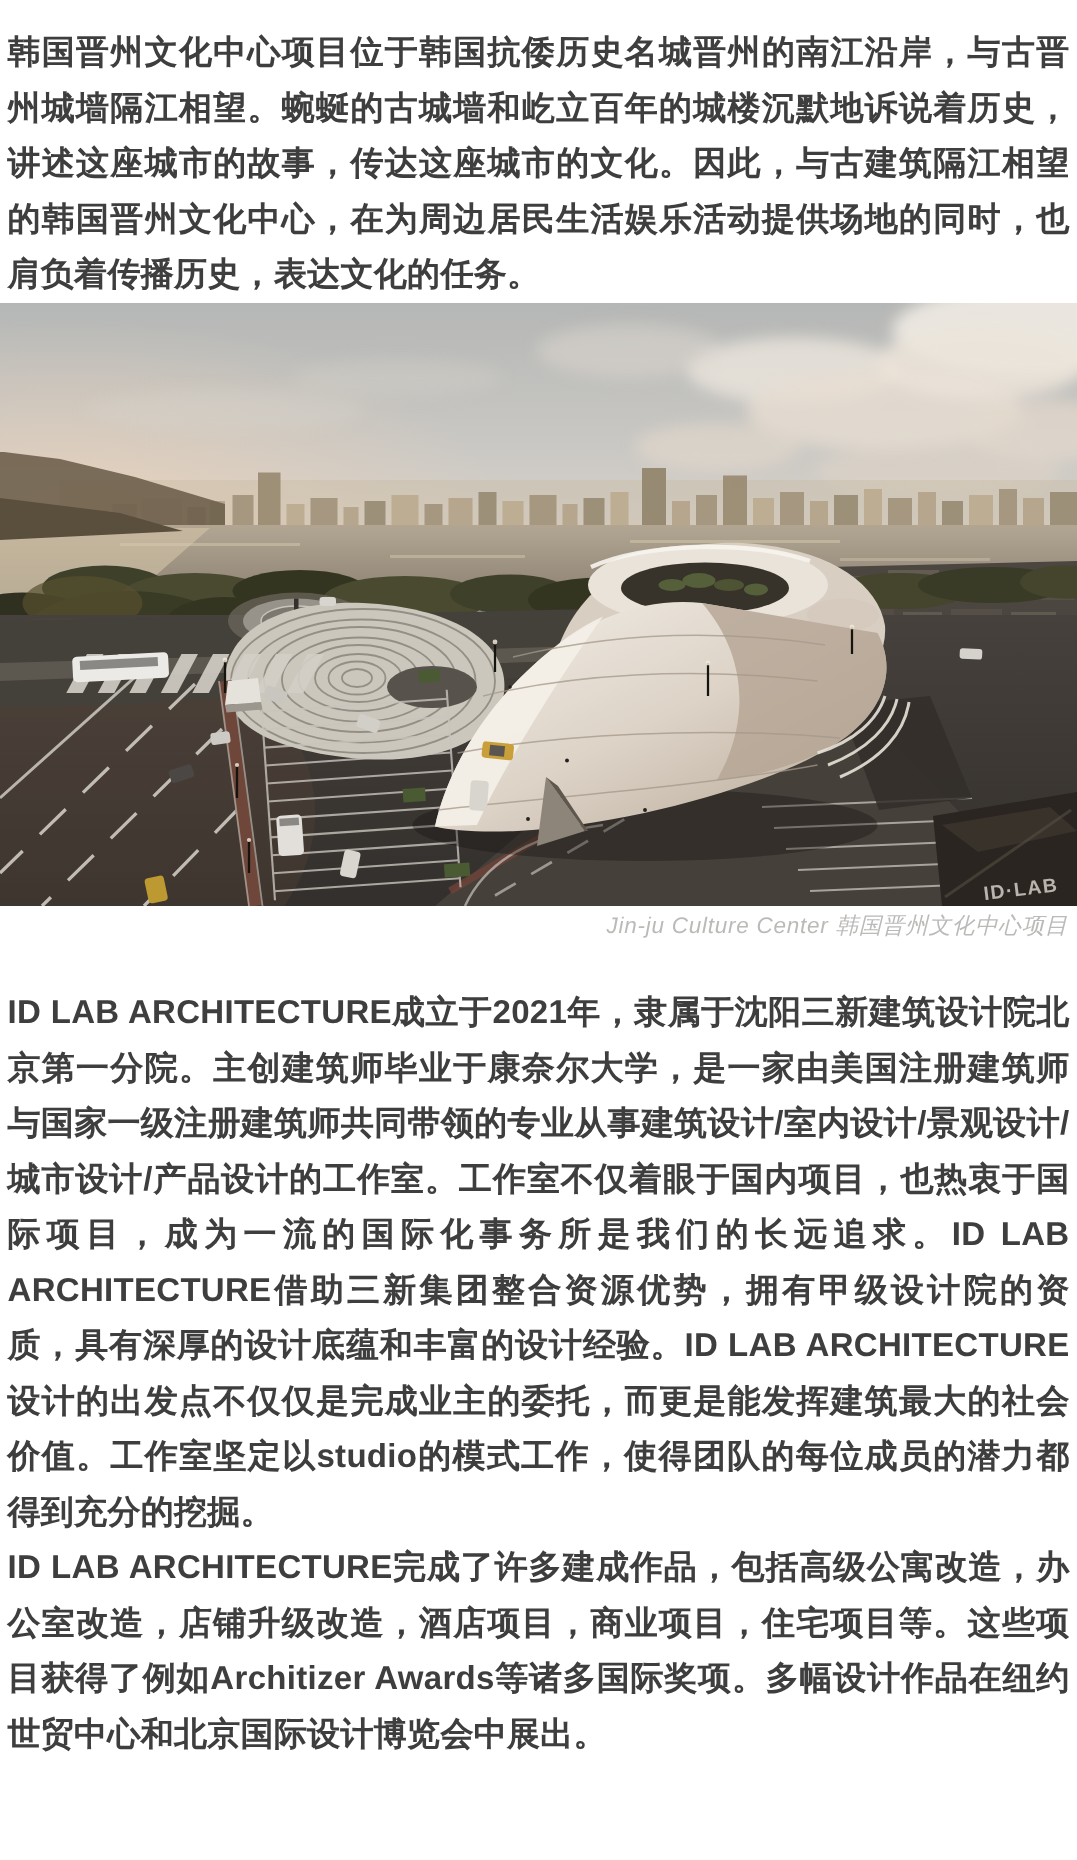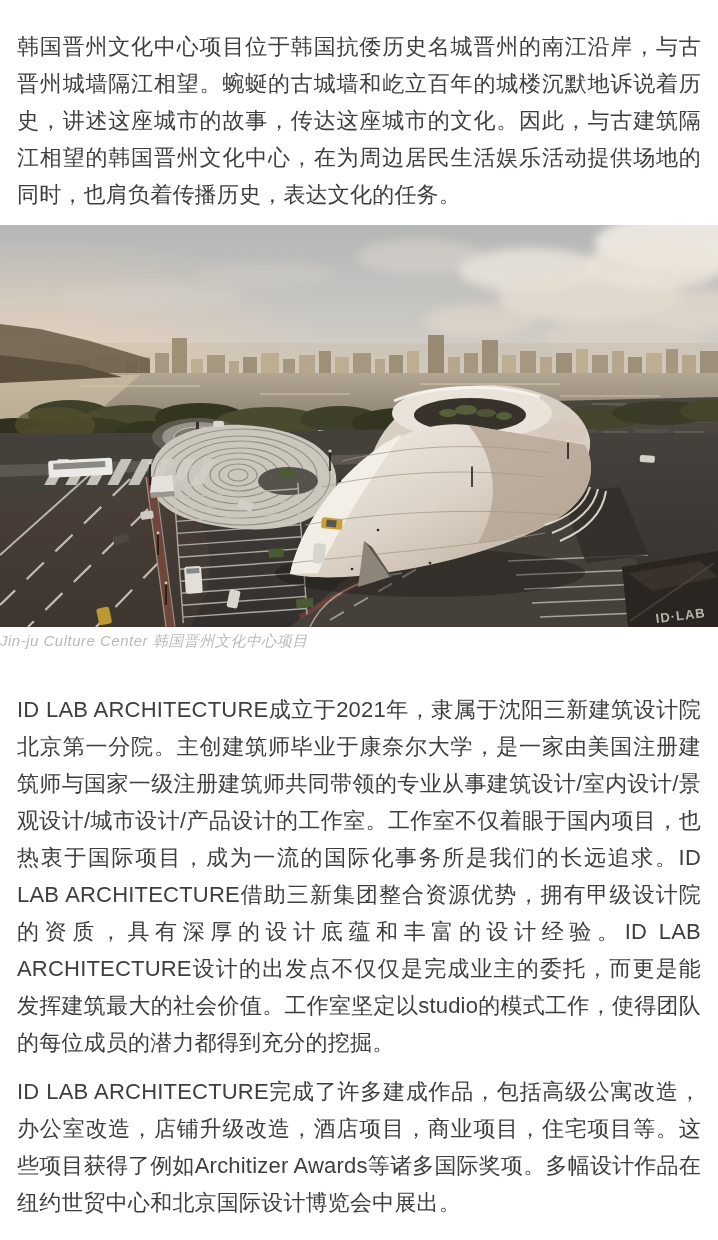--- a/index.html
+++ b/index.html
@@ -1,25 +1,25 @@
 <!DOCTYPE html>
 <html><head>
 <meta charset="utf-8">
 <style>
   html,body{margin:0;padding:0;background:#ffffff;}
   body{width:718px;height:1240px;overflow:hidden;
        font-family:"Liberation Sans","DejaVu Sans",sans-serif;}
   .article{padding:16px 5px 0 5px;}
-  p.body-text{margin:12px;font-size:22px;line-height:37px;color:#3e3e3e;
+  p.body-text{margin:0;font-size:22px;line-height:37px;color:#3e3e3e;
       text-align:justify;text-justify:inter-ideograph;letter-spacing:.2px;
-      word-break:break-word;}
+      word-break:break-word;font-weight:bold;}
   figure.render{margin:1px -5px 0 -5px;padding:0;}
   figure.render svg{display:block;}
   figcaption{font-size:15px;line-height:24px;color:#bcbab7;font-style:italic;
-      text-align:left;padding:2px 6px 0 0;letter-spacing:.5px;}
+      text-align:right;padding:2px 6px 0 0;letter-spacing:.5px;}
   .studio-text{padding-top:26px;}
 </style>
 </head>
 <body>
 
 <main class="article">
 
   <section>
     <p class="body-text">韩国晋州文化中心项目位于韩国抗倭历史名城晋州的南江沿岸，与古晋州城墙隔江相望。蜿蜒的古城墙和屹立百年的城楼沉默地诉说着历史，讲述这座城市的故事，传达这座城市的文化。因此，与古建筑隔江相望的韩国晋州文化中心，在为周边居民生活娱乐活动提供场地的同时，也肩负着传播历史，表达文化的任务。</p>
   </section>

